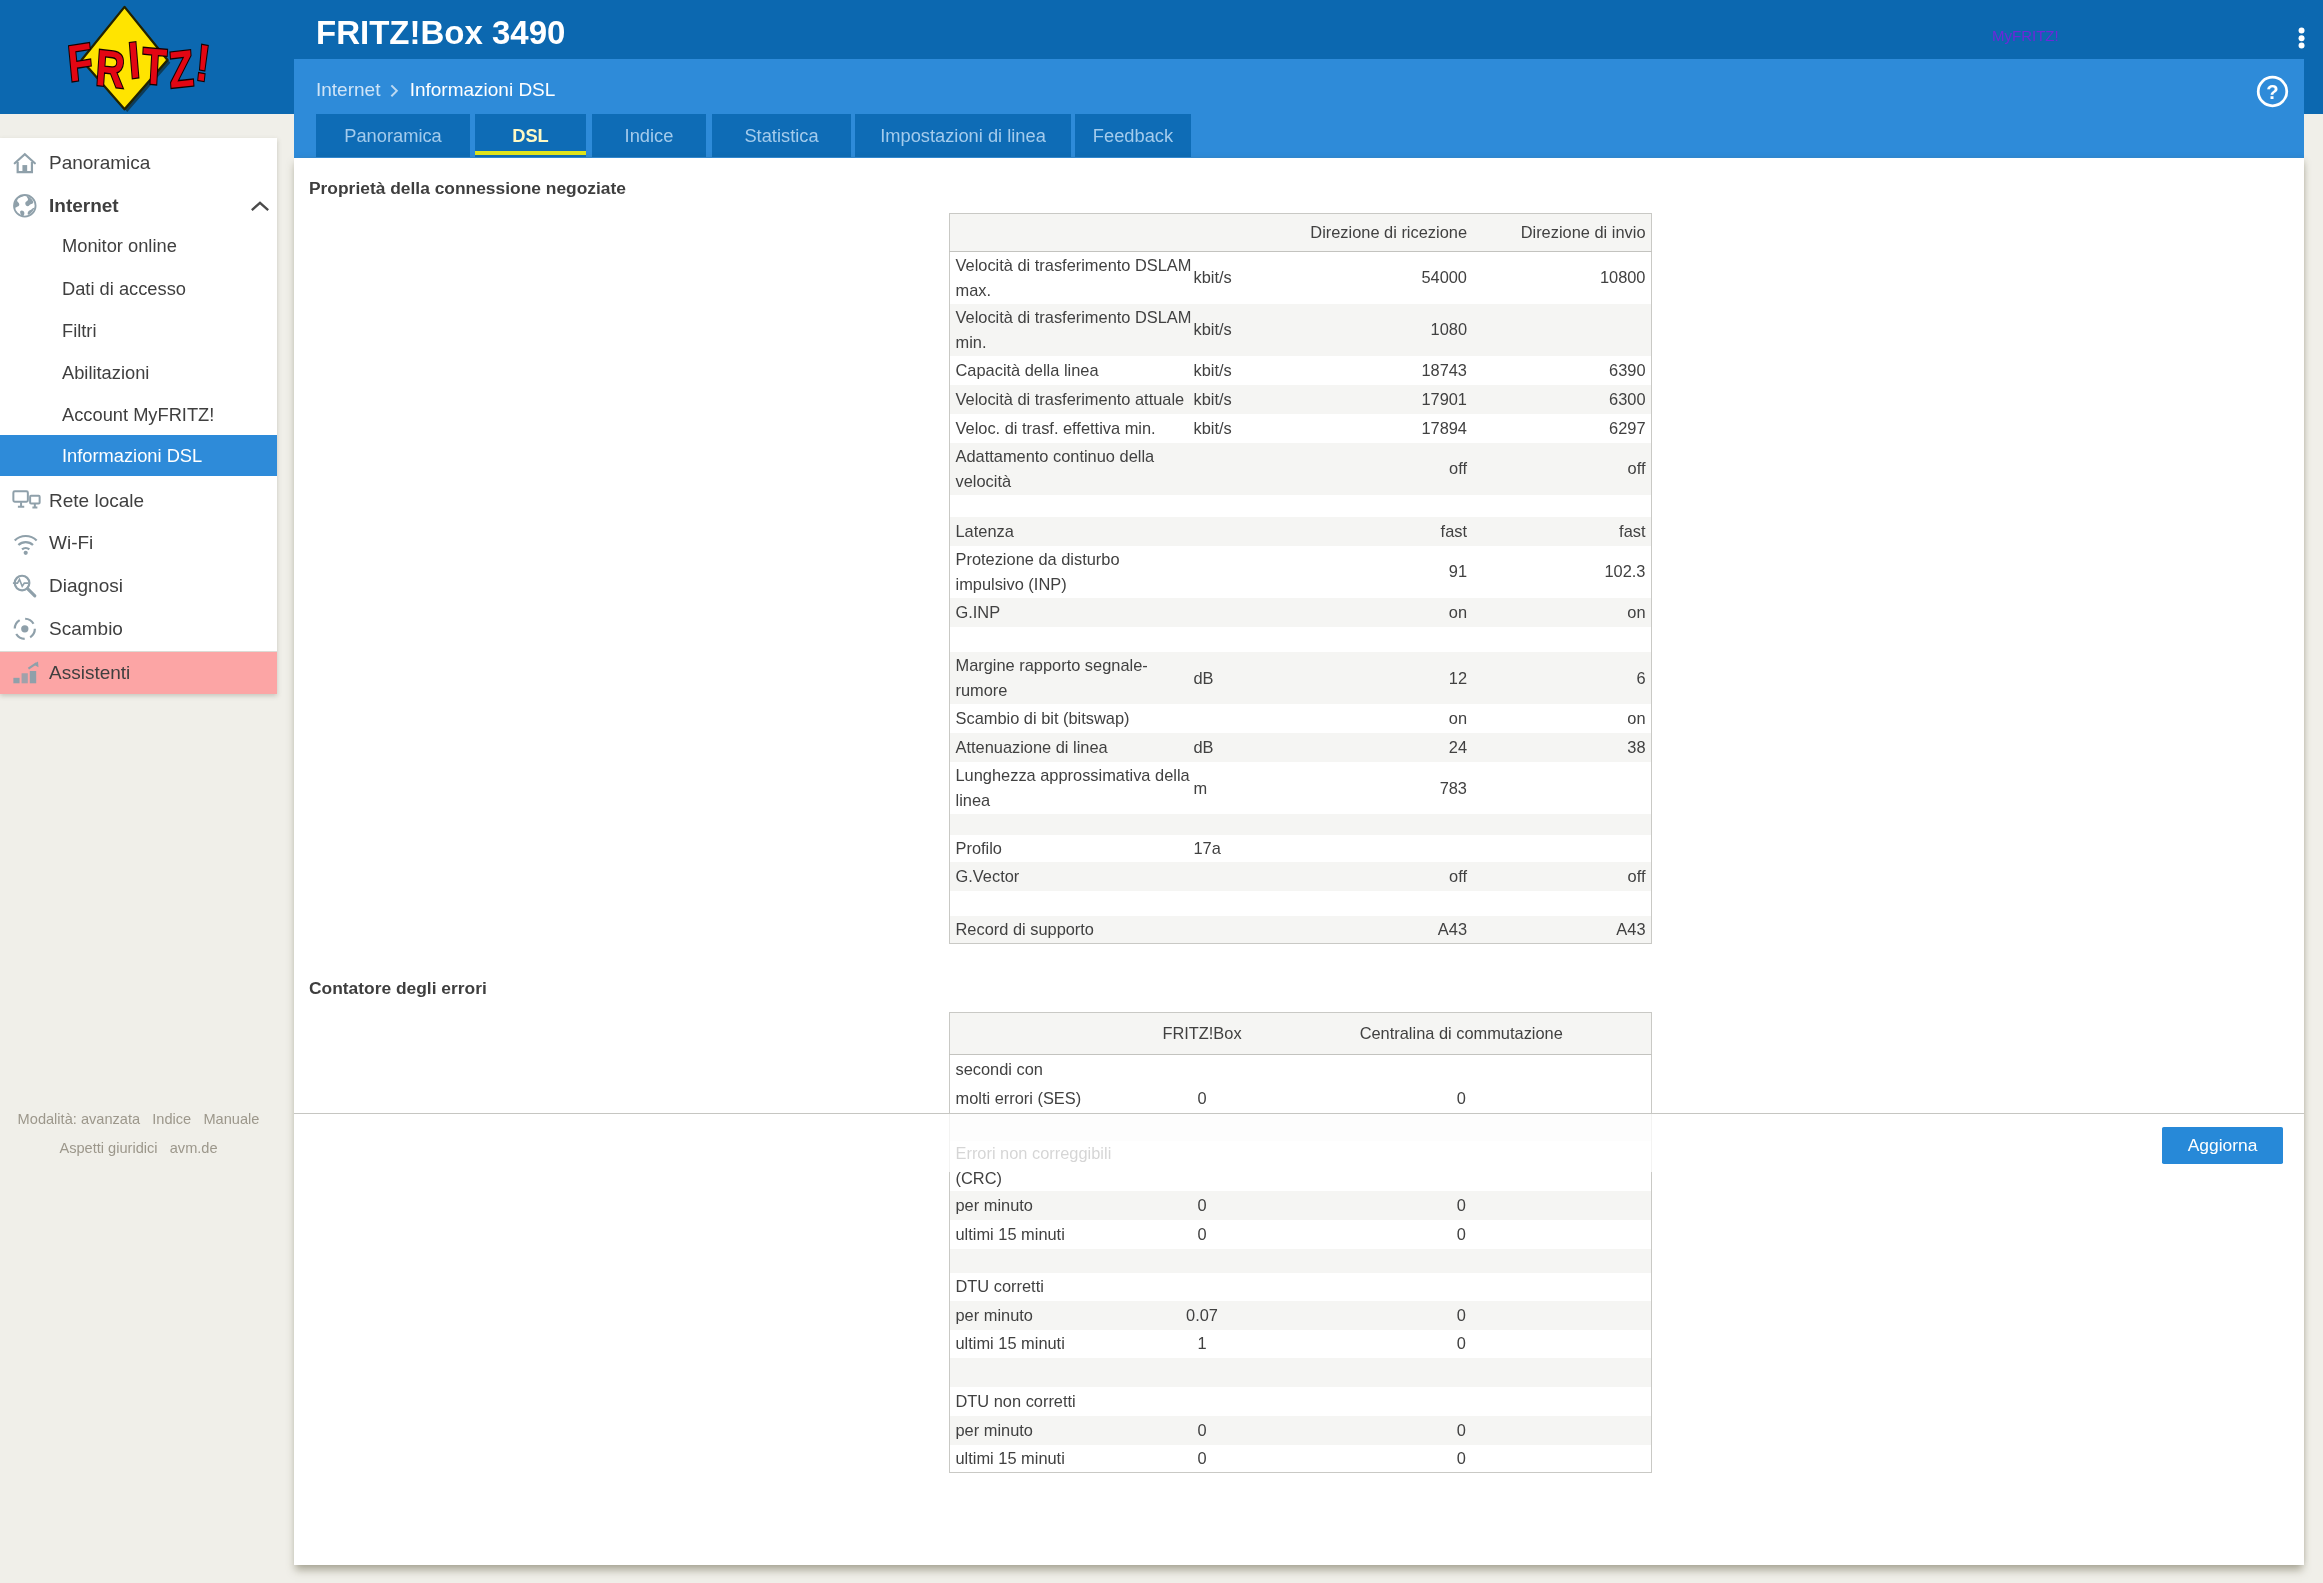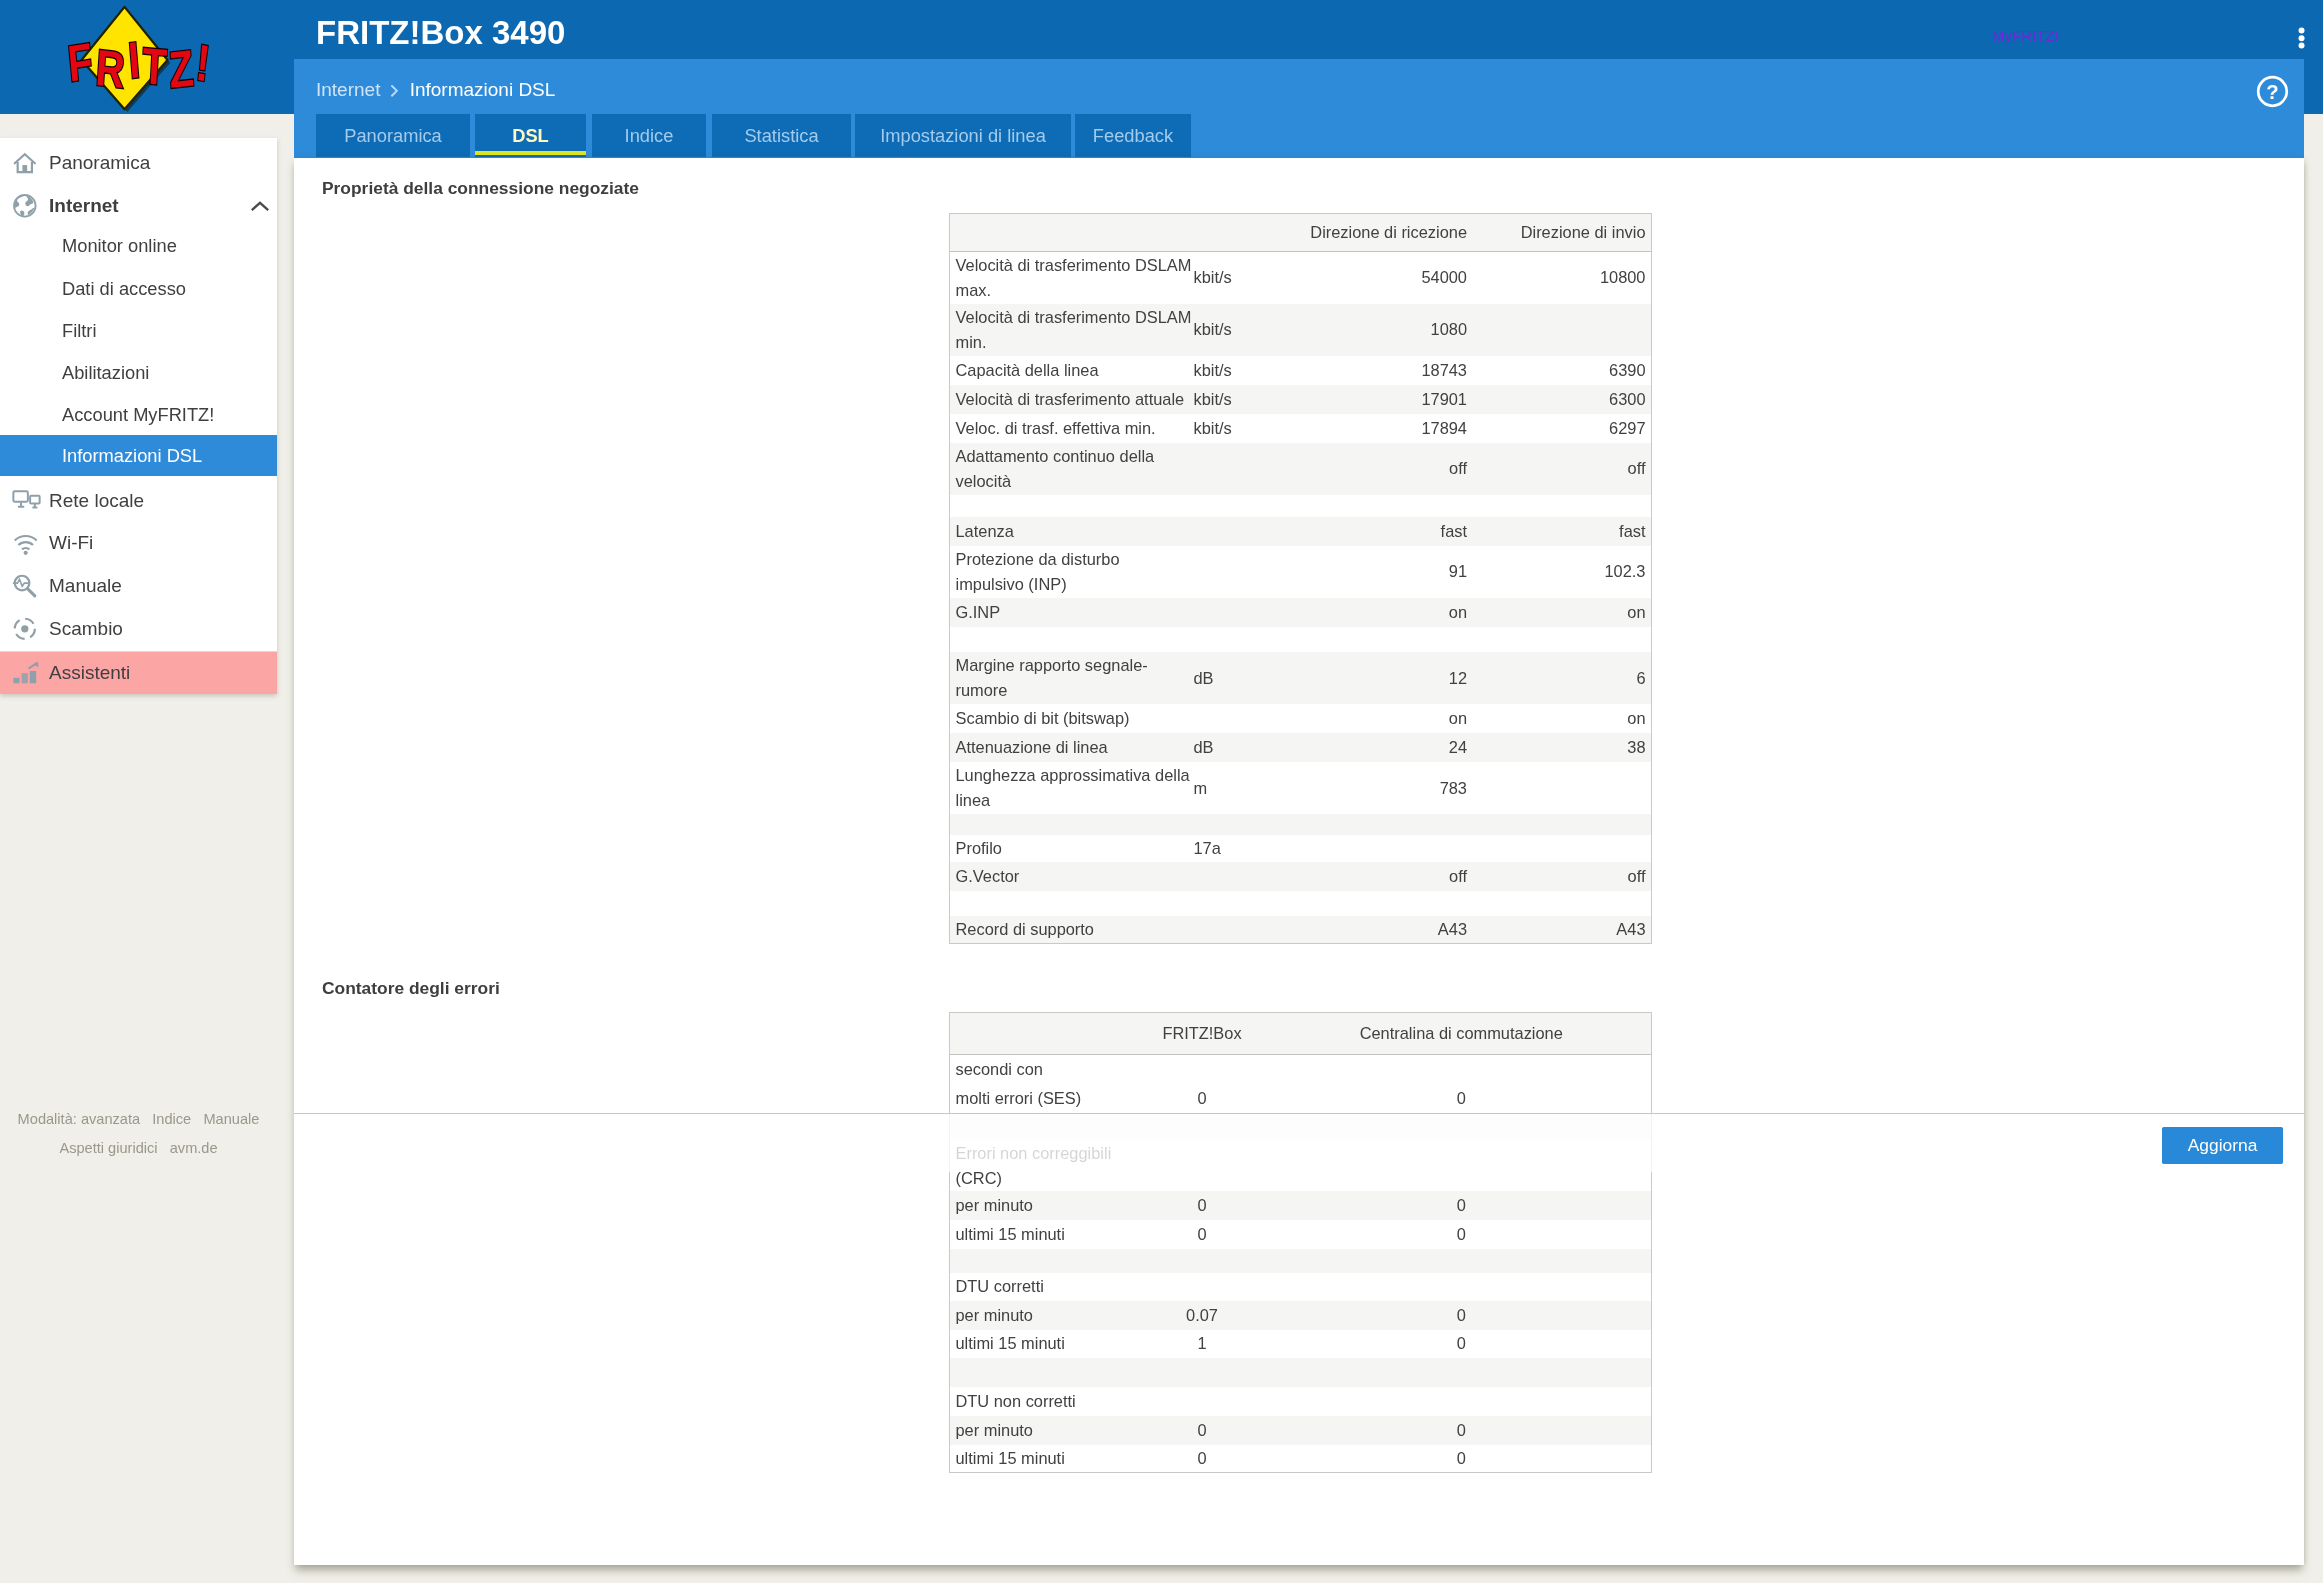--- a/index.html
+++ b/index.html
@@ -23,21 +23,21 @@
   .mi { position:absolute; left:0; width:277px; height:42px; line-height:42px; font-size:19px; color:#3f3f3f; }
   .mi .txt { position:absolute; left:49px; top:0; }
   .mi .ico { position:absolute; left:12px; top:8.2px; }
   .smi { position:absolute; left:62px; width:215px; height:42px; line-height:42px; font-size:18.3px; color:#3f3f3f; }
   #seldsl { position:absolute; left:0; top:297px; width:277px; height:41px; background:#2e8bd9; color:#fff; font-size:18.3px; line-height:41px; }
   #assist { position:absolute; left:0; top:513px; width:277px; height:43px; background:#fca5a5; border-top:0.9px solid #dcdbd5; }
   #foot1 { position:absolute; left:0; top:1111px; width:277px; text-align:center; font-size:14.6px; color:#9c978b; }
   #foot2 { position:absolute; left:0; top:1140px; width:277px; text-align:center; font-size:14.6px; color:#9c978b; }
   
   #panel { position:absolute; left:294px; top:158px; width:2010px; height:1407px; background:#fff; box-shadow:0 5.5px 8.2px -0.9px rgba(100,95,70,.5), 1.8px 0 5.5px -1.8px rgba(100,95,70,.25); }
-  h2 { position:absolute; left:28px; font-size:17.4px; font-weight:bold; color:#3e3e3e; white-space:nowrap; }
+  h2 { position:absolute; left:15px; font-size:17.4px; font-weight:bold; color:#3e3e3e; white-space:nowrap; }
   
   table { position:absolute; left:655px; border-collapse:collapse; table-layout:fixed; font-size:16.4px; color:#414141; width:703px; }
   td, th { padding:0 5.5px; font-weight:normal; vertical-align:middle; line-height:25px; }
   thead th { background:#f5f5f3; border-bottom:0.9px solid #c3c3bf; }
   table { border:0.9px solid #c9c9c5; }
   tr.s td { background:#f5f5f3; }
   .ra { text-align:right; }
   .ca { text-align:center; }
   #t1 td:first-child { width:244px; padding-right:0; white-space:nowrap; }
   #t1 td:nth-child(2), #t1 th:nth-child(2) { width:49px; padding-left:0; }
@@ -140,21 +140,21 @@
         <circle cx="15" cy="25" r="2.3" fill="#8fa0aa"></circle>
       </svg>
       <span class="txt">Wi-Fi</span>
     </div>
   <div class="mi" style="top:427px">
       <svg class="ico" width="27.4" height="25.6" viewBox="0 0 30 28">
         <circle cx="11" cy="11" r="8" fill="none" stroke="#8fa0aa" stroke-width="2.4"></circle>
         <path d="M17 17 L25 25" stroke="#8fa0aa" stroke-width="3.4" stroke-linecap="round"></path>
         <path d="M1 11 h5 l2.2-4 3 7.5 2.3-3.5 h4.5" fill="none" stroke="#8fa0aa" stroke-width="1.8"></path>
       </svg>
-      <span class="txt">Manuale</span>
+      <span class="txt">Diagnosi</span>
     </div>
   <div class="mi" style="top:470px">
       <svg class="ico" width="25.6" height="25.6" viewBox="0 0 28 28">
         <circle cx="14" cy="14" r="11" fill="none" stroke="#8fa0aa" stroke-width="2.4" stroke-dasharray="11 6.3"></circle>
         <circle cx="14" cy="14" r="4" fill="#8fa0aa"></circle>
       </svg>
       <span class="txt">Scambio</span>
     </div>
   <div id="assist" class="mi">
       <svg class="ico" width="27.4" height="25.6" viewBox="0 0 30 28">

